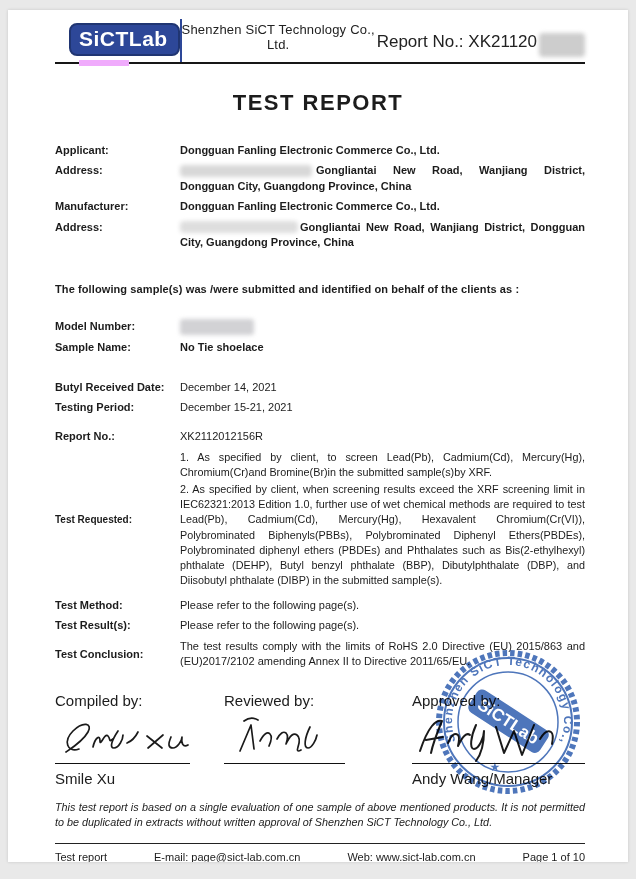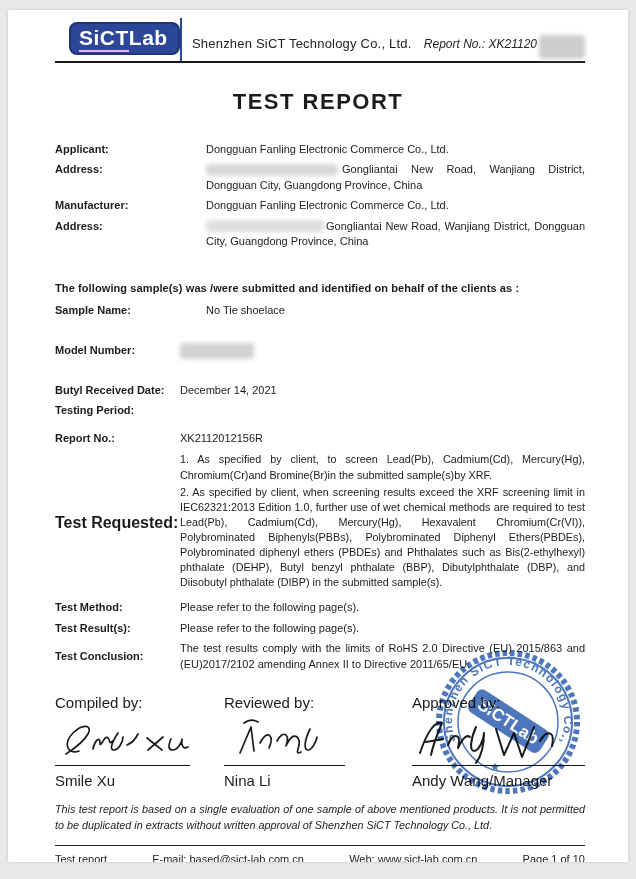--- a/index.html
+++ b/index.html
@@ -27,41 +27,41 @@
     background:#2d4798;
     border:2px solid #203572;
     border-radius:8px;
     padding:3px 10px 5px 8px;
     margin-left:14px;
     line-height:1;
   }
   .logo .logo-main {
     color:#fff; font-weight:bold; font-size:21px; letter-spacing:.5px;
   }
-  .logo .logo-main .u { border-bottom:2px solid #f0abfc; padding-bottom:1px; }
+  .logo .logo-main .u { border-bottom:6px solid #f0abfc; padding-bottom:10px; }
   .logo::after {
     content:""; position:absolute; right:-4px; top:-6px; bottom:-8px;
     width:2px; background:#2d4798;
   }
   .header-company { flex:1; text-align:center; font-size:13px; color:#222; padding-bottom:4px; letter-spacing:.2px; }
-  .header-report { font-size:12px; color:#222; padding-bottom:4px; white-space:nowrap;font-style:italic; }
+  .header-report { font-size:17px; color:#222; padding-bottom:4px; white-space:nowrap; }
   .blur-chip { display:inline-block; background:#cdcdcd; border-radius:4px; filter:blur(2px); vertical-align:middle; }
   .chip-report { width:46px; height:24px; margin:-8px 0 -12px 2px; }
   .header-rule { border:none; border-top:2.5px solid #161616; margin:2px 43px 0 47px; }
 
   
   .title { text-align:center; font-size:22px; font-weight:bold; letter-spacing:1.5px; margin-top:26px; }
 
   
   .rows { margin-top:27px; font-size:11px; }
   .row { display:flex; align-items:flex-start; margin-bottom:5px; }
   .row.center { align-items:center; }
   .row .lab { width:125px; flex-shrink:0; font-weight:bold; line-height:1.35; }
   .row .val { flex:1; line-height:1.4; }
-  .row .val.b { font-weight:normal; text-align:justify;margin-left:26px; }
+  .row .val.b { font-weight:bold; text-align:justify; }
   .chip-addr1 { width:132px; height:12px; margin:-2px 4px -1px 0; background:#d8d8d8; }
   .chip-addr2 { width:118px; height:12px; margin:-2px 2px -1px 0; background:#dedede; }
   .chip-model { width:74px; height:16px; background:#d2d2d5; border-radius:3px; }
 
   .intro { font-size:11px; font-weight:bold; margin-top:33px; letter-spacing:.1px; }
   .mt10 { margin-top:10px; }
   .mt24 { margin-top:24px; }
   .para { margin-bottom:2px; text-align:justify; }
   .small { font-size:10.8px; }
 
@@ -123,42 +123,43 @@
         <div class="val b">Dongguan Fanling Electronic Commerce Co., Ltd.</div>
       </div>
       <div class="row">
         <div class="lab">Address:</div>
         <div class="val b"><span class="blur-chip chip-addr2"></span><span>Gongliantai New Road, Wanjiang District, Dongguan City, Guangdong Province, China</span></div>
       </div>
     </div>
 
     <div class="intro">The following sample(s) was /were submitted and identified on behalf of the clients as :</div>
     <div class="rows mt10" style="margin-top:9px">
-      <div class="row">
-        <div class="lab">Sample Name:</div>
-        <div class="val b">No Tie shoelace</div>
-      </div>
       <div class="row mt24">
         <div class="lab">Model Number:</div>
         <div class="val"><span class="blur-chip chip-model"></span></div>
       </div>
+      <div class="row">
+        <div class="lab">Sample Name:</div>
+        <div class="val b">No Tie shoelace</div>
+      </div>
       <div class="row mt24 center">
         <div class="lab">Butyl Received Date:</div>
         <div class="val">December 14, 2021</div>
       </div>
       <div class="row">
         <div class="lab">Testing Period:</div>
+        <div class="val">December 15-21, 2021</div>
       </div>
       <div class="row" style="margin-top:13px">
         <div class="lab">Report No.:</div>
         <div class="val">XK2112012156R</div>
       </div>
 
       <div class="row center small" style="margin-top:6px">
-        <div class="lab" style="font-size:16px">Test Requested:</div>
+        <div class="lab" style="font-size:10px">Test Requested:</div>
         <div class="val">
           <div class="para">1. As specified by client, to screen Lead(Pb), Cadmium(Cd), Mercury(Hg), Chromium(Cr)and Bromine(Br)in the submitted sample(s)by XRF.</div>
           <div class="para">2. As specified by client, when screening results exceed the XRF screening limit in IEC62321:2013 Edition 1.0, further use of wet chemical methods are required to test Lead(Pb), Cadmium(Cd), Mercury(Hg), Hexavalent Chromium(Cr(VI)), Polybrominated Biphenyls(PBBs), Polybrominated Diphenyl Ethers(PBDEs), Polybrominated diphenyl ethers (PBDEs) and Phthalates such as Bis(2-ethylhexyl) phthalate (DEHP), Butyl benzyl phthalate (BBP), Dibutylphthalate (DBP), and Diisobutyl phthalate (DIBP) in the submitted sample(s).</div>
         </div>
       </div>
       <div class="row" style="margin-top:8px">
         <div class="lab">Test Method:</div>
         <div class="val">Please refer to the following page(s).</div>
       </div>
       <div class="row" style="margin-top:3px">
@@ -196,21 +197,20 @@
             <g fill="none" stroke="#1a1a1a" stroke-width="1.7" stroke-linecap="round" stroke-linejoin="round">
               <path d="M16,40 L27,14 L30,38"></path>
               <path d="M20,10 q7,-5 14,-1"></path>
               <path d="M36,30 q6,-11 10,-7 q3,3 -1,12"></path>
               <path d="M53,28 q5,-9 9,-6 q3,3 0,11 q6,-13 11,-9 q4,3 1,12 q-2,6 3,3"></path>
               <path d="M86,16 c-5,10 -7,21 -2,21 c4,0 8,-8 9,-13"></path>
             </g>
           </svg>
         </div>
         <div class="sig-line"></div>
-        <div class="sig-name">Nina Li</div>
       </div>
       <div class="sig-col3">
         <div class="sig-label">Approved by:</div>
         <div class="sig-draw">
           <svg width="166" height="52" viewBox="0 0 166 52">
             <g fill="none" stroke="#1a1a1a" stroke-width="2" stroke-linecap="round" stroke-linejoin="round">
               <path d="M8,40 C16,16 24,8 30,10 C25,22 21,32 19,42 M14,29 L31,26"></path>
               <path d="M36,32 q5,-12 10,-8 q2,2 0,11 q7,-15 12,-11"></path>
               <path d="M64,14 c-5,11 -7,24 -2,24 c5,0 10,-12 10,-18 c0,10 -2,22 -8,30"></path>
               <path d="M84,16 l8,26 l10,-22 l8,24 l12,-30"></path>
@@ -222,21 +222,21 @@
         <div class="sig-name">Andy Wang/Manager</div>
       </div>
     </div>
 
     <div class="disclaimer">This test report is based on a single evaluation of one sample of above mentioned products. It is not permitted to be duplicated in extracts without written approval of Shenzhen SiCT Technology Co., Ltd.</div>
   </div>
 
   <hr class="footer-rule">
   <div class="footer">
     <span>Test report</span>
-    <span>E-mail: based@sict-lab.com.cn</span>
+    <span>E-mail: page@sict-lab.com.cn</span>
     <span>Web: www.sict-lab.com.cn</span>
     <span>Page 1 of 10</span>
   </div>
 
   <div class="stamp">
     <svg width="150" height="150" viewBox="0 0 150 150">
       <circle cx="75" cy="75" r="69" fill="none" stroke="#3f6ab5" stroke-width="6" stroke-dasharray="4.5 3.1"></circle>
       <circle cx="75" cy="75" r="64" fill="none" stroke="#3f6ab5" stroke-width="2"></circle>
       <circle cx="75" cy="75" r="50" fill="none" stroke="#3f6ab5" stroke-width="1.5"></circle>
       <defs>

